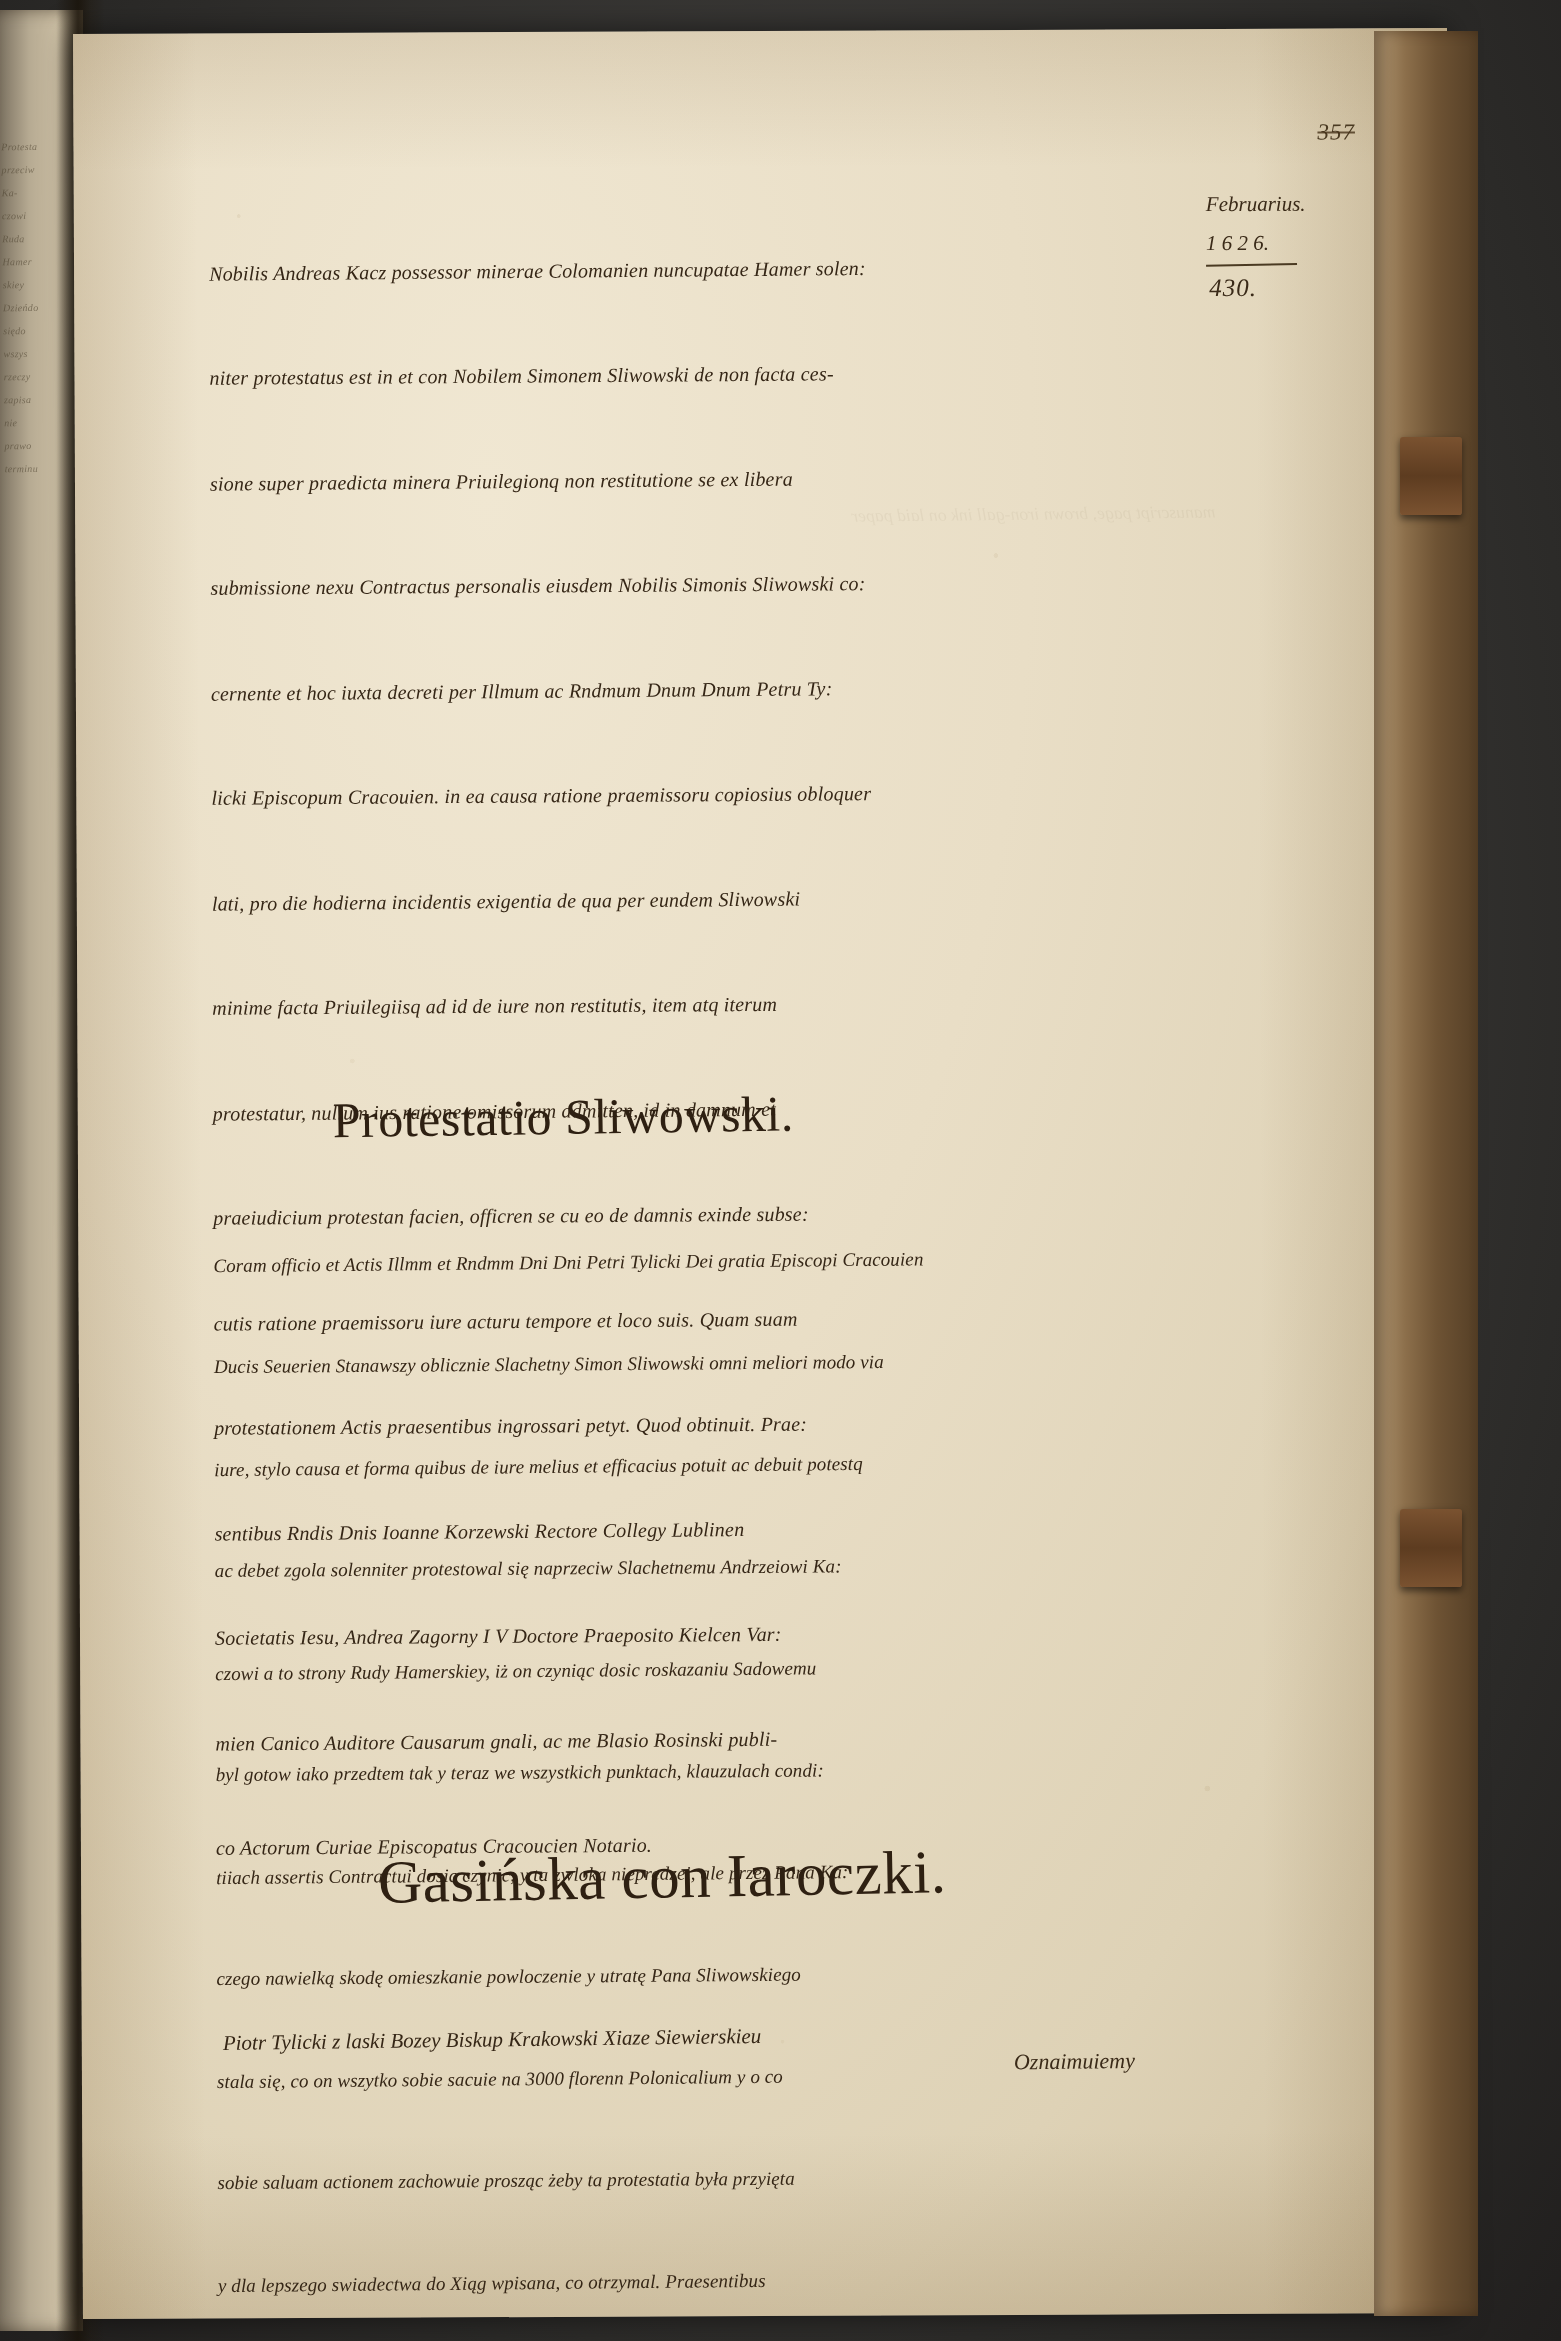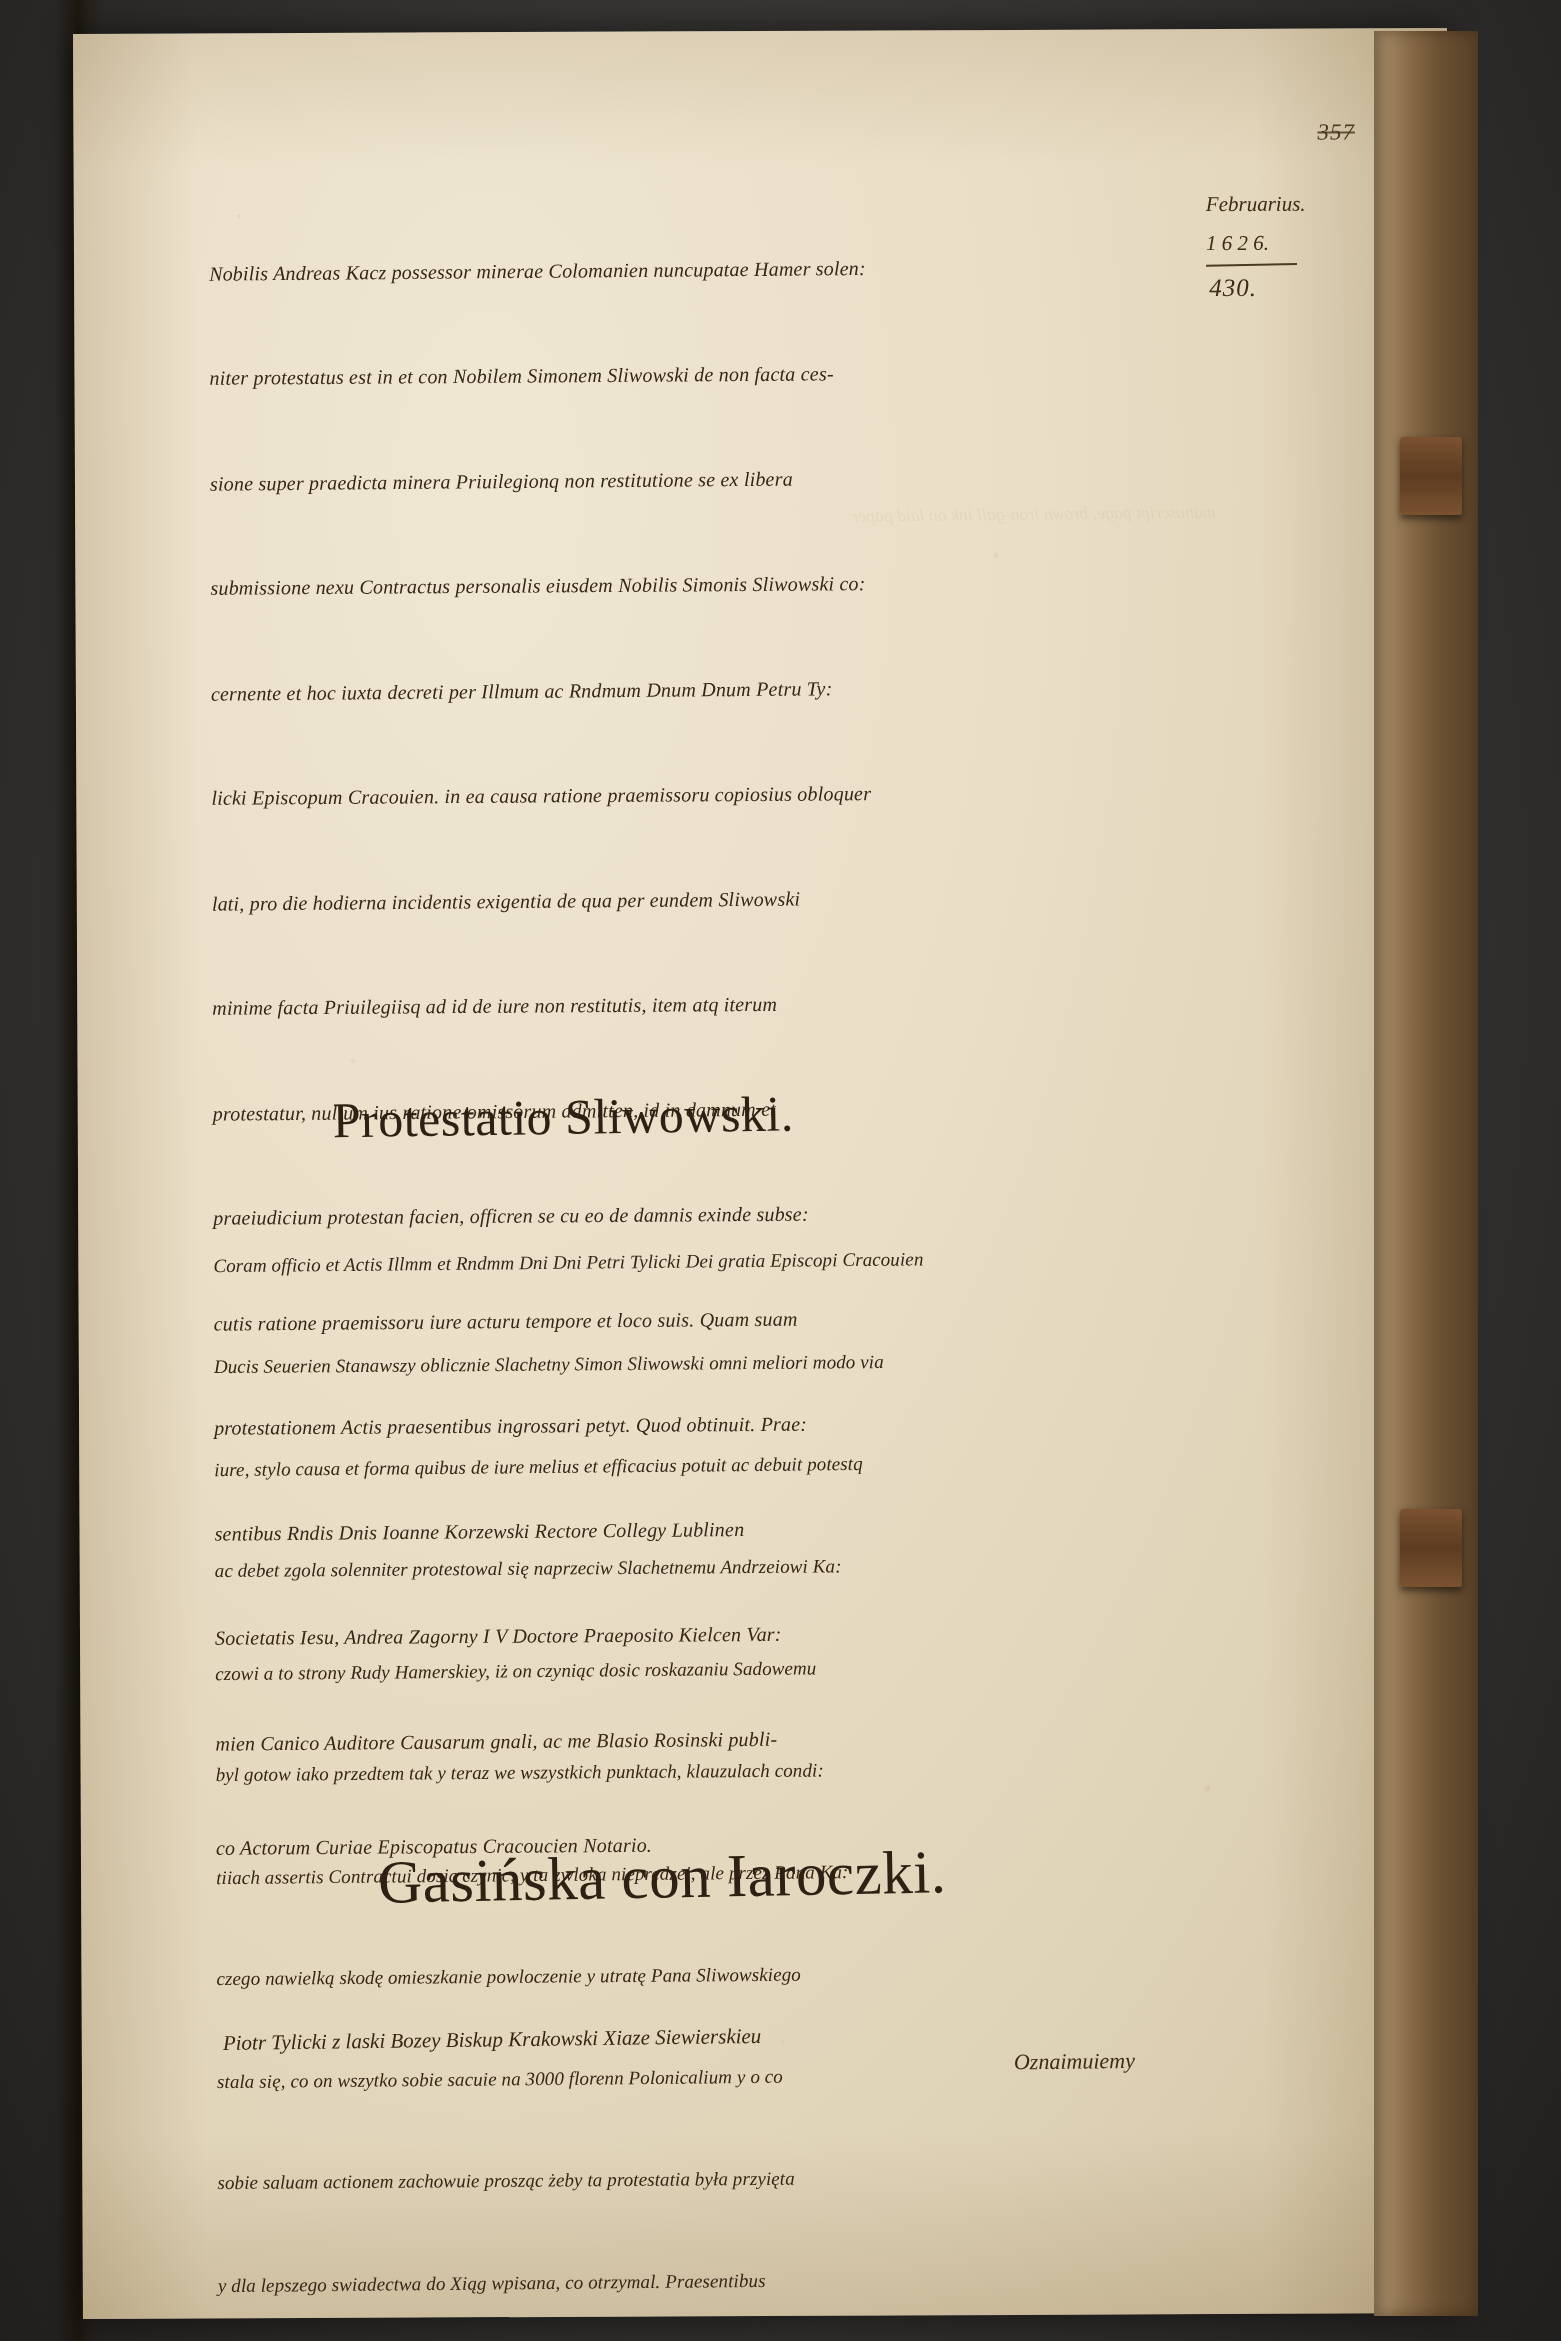--- a/index.html
+++ b/index.html
@@ -257,20 +257,37 @@
     white-space: pre-line;
   }
 </style>
 </head>
 <body>
 
 <div id="scan">
 
   <div class="mat"></div>
 
+  <div class="left-page">
+    <div class="left-page-text">Protesta
+przeciw
+Ka-
+czowi
+Ruda
+Hamer
+skiey
+Dzieńdo
+siędo
+wszys
+rzeczy
+zapisa
+nie
+prawo
+terminu</div>
+  </div>
 
   <div class="gutter"></div>
 
   <div class="leaf">
     <div class="foxing"></div>
 
     <div class="showthrough">manuscript page, brown iron-gall ink on laid paper</div>
 
     <div class="ink folio-old">357</div>
     <div class="ink date-note">Februarius.

